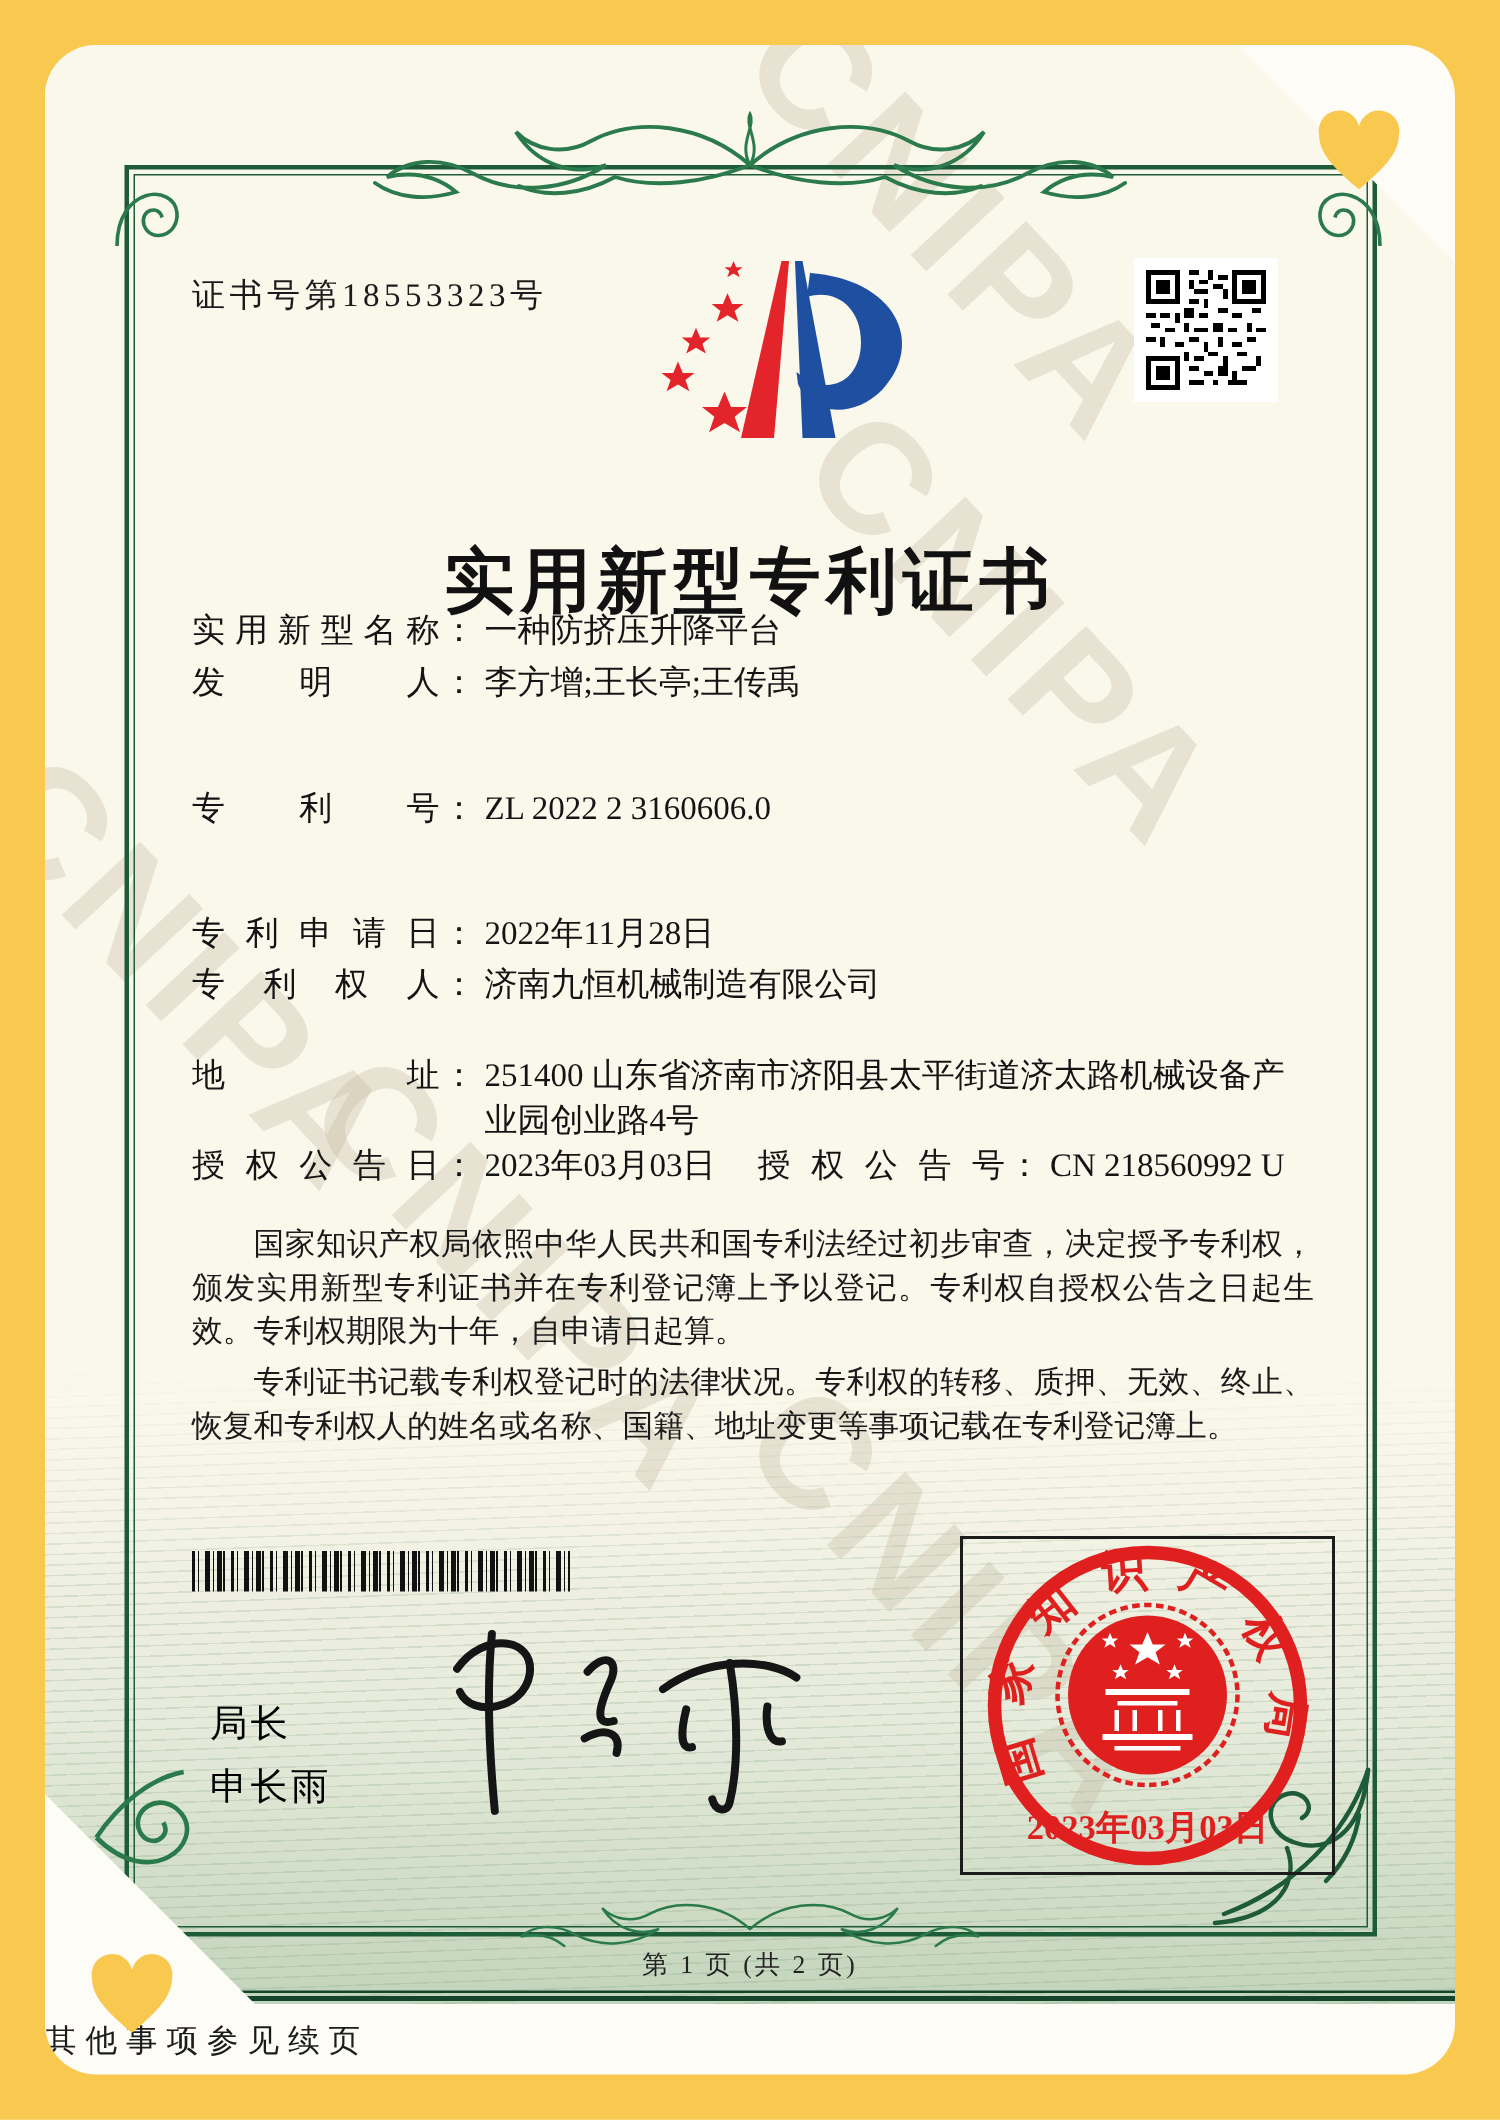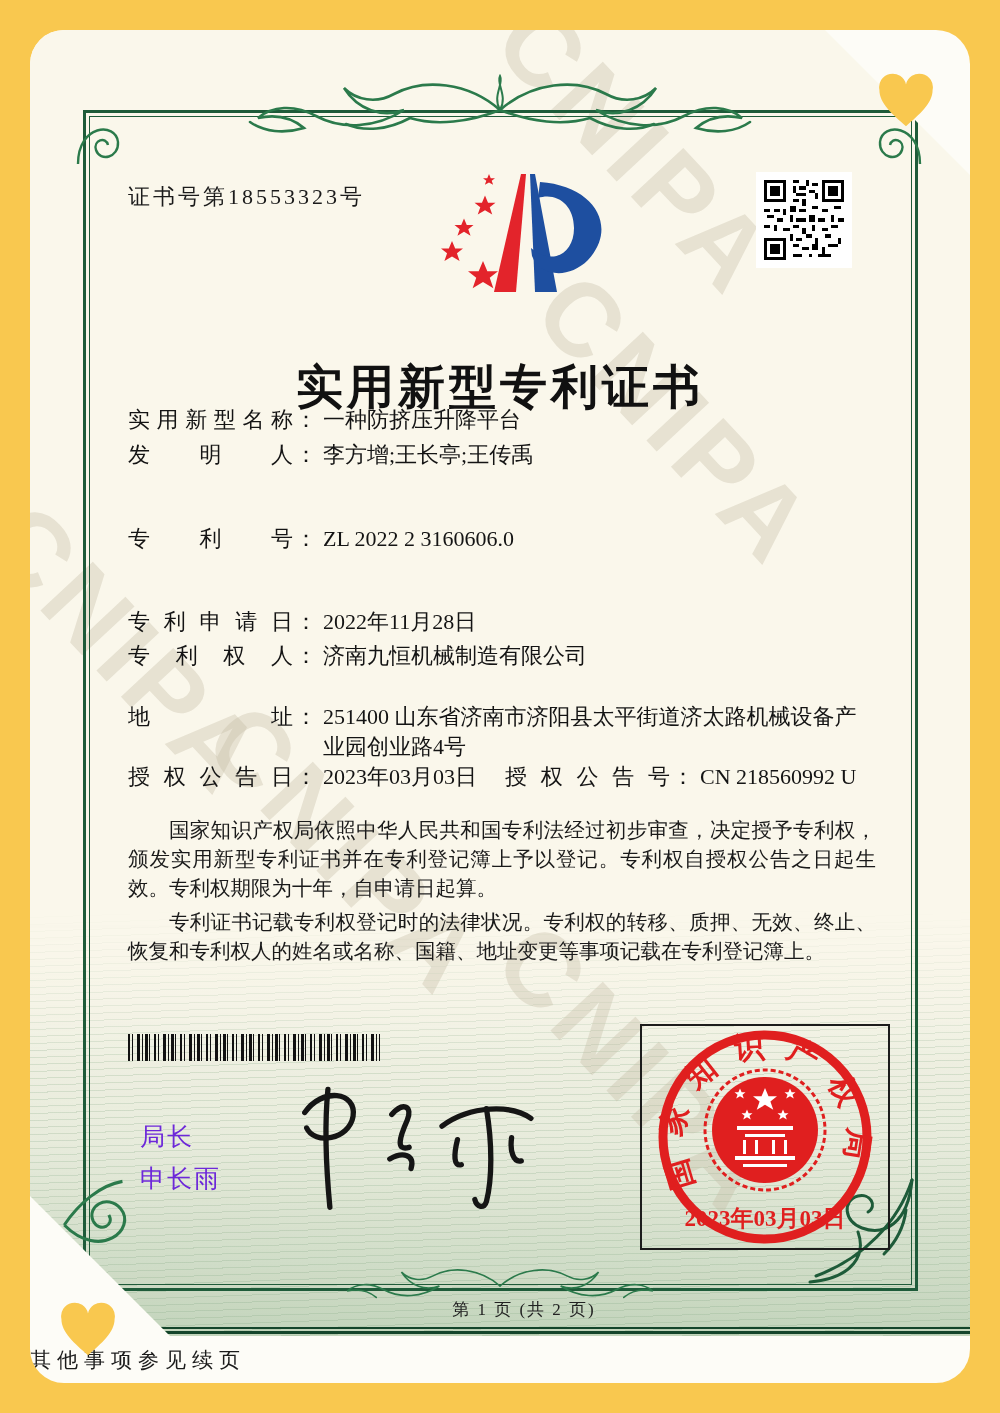--- a/index.html
+++ b/index.html
@@ -27,24 +27,24 @@
   .flabel{display:inline-block;width:165px;text-align:justify;text-align-last:justify;text-justify:inter-character;flex:0 0 165px;}
   .fcolon{flex:0 0 auto;padding:0 6px 0 2px;}
   .fvalue{flex:0 1 auto;line-height:30px;}
   .addrval{width:545px;}
   .grantgroup{display:flex;width:377px;flex:0 0 377px;}
   .grantgroup2{display:flex;}
   .paras{position:absolute;left:98px;top:786px;width:748px;font-size:20.5px;line-height:29px;color:#1a1a1a;text-align:justify;}
   .paras p{margin:0 0 5px 0;text-indent:2em;}
   .barcode{position:absolute;left:98px;top:1004px;width:252px;height:27px;
            background:repeating-linear-gradient(90deg,#111 0 2px,transparent 2px 4px,#111 4px 5px,transparent 5px 9px,#111 9px 12px,transparent 12px 14px,#111 14px 15px,transparent 15px 17px,#111 17px 20px,transparent 20px 21px,#111 21px 22px,transparent 22px 26px);}
-  .director{position:absolute;left:110px;font-family:"Liberation Sans","DejaVu Sans",sans-serif;font-size:25px;color:#6d28d9;letter-spacing:2px;}
+  .director{position:absolute;left:110px;font-family:"Liberation Sans","DejaVu Sans",sans-serif;font-size:25px;color:#000000;letter-spacing:2px;margin-top:12px;}
   .sig{position:absolute;left:238px;top:1040px;}
   .sealbox{position:absolute;left:610px;top:994px;width:246px;height:222px;border:2px solid #1c1c1c;}
-  .pagenum{position:absolute;left:0;top:1268px;width:100%;text-align:center;font-size:17px;letter-spacing:2px;color:#222;padding-left:24px;}
+  .pagenum{position:absolute;left:0;top:1268px;width:100%;text-align:center;font-size:17px;letter-spacing:2px;color:#222;}
   .bottomline{position:absolute;left:0;top:1297px;width:100%;height:7px;
               background:linear-gradient(180deg,#14452B 0 2px,rgba(0,0,0,0) 2px 4px,#14452B 4px 7px);}
   .continuation{position:absolute;left:0;top:1316px;width:940px;text-align:left;font-size:21px;letter-spacing:6px;color:#1b1b1b;z-index:3;}
   .heart{position:absolute;z-index:4;}
   .orn{position:absolute;z-index:2;}
 </style>
 </head>
 <body>
 
 <div class="frame">

